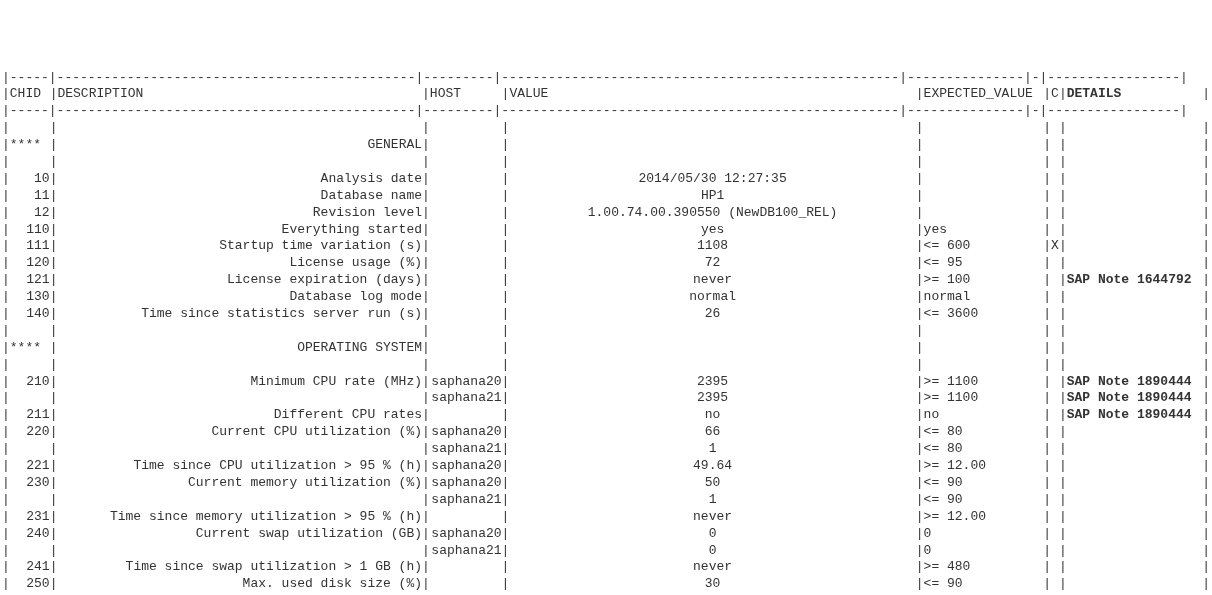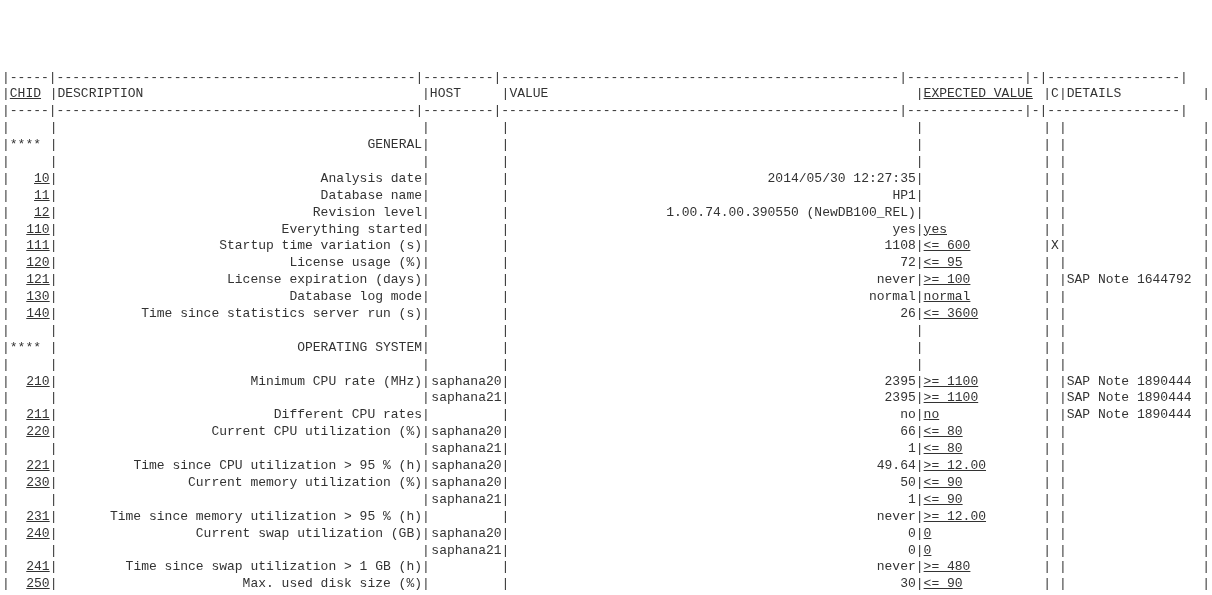--- a/index.html
+++ b/index.html
@@ -11,27 +11,27 @@
       line-height: 1.3;
       padding: 2px;
       background: #fff;
     }
     .row {
       display: flex;
       flex-direction: row;
       align-items: baseline;
     }
     .pipe { color:#333; }
-    .f-chid { display:inline-block; width: 40px; text-align: right; text-decoration: underline; }
+    .f-chid { display:inline-block; width: 40px; text-align: right; }
     .f-desc { display:inline-block; width: 366px; text-align: right; }
     .f-host { display:inline-block; width: 72px; text-align: right; }
-    .f-value{ display:inline-block; width: 408px; text-align: right; }
-    .f-exp  { display:inline-block; width: 120px; text-align: left; text-decoration: underline; }
+    .f-value{ display:inline-block; width: 408px; text-align: center; }
+    .f-exp  { display:inline-block; width: 120px; text-align: left; }
     .f-c    { display:inline-block; width: 8px;  text-align: left; }
-    .f-det  { display:inline-block; width: 136px; text-align: left; }
+    .f-det  { display:inline-block; width: 136px; text-align: left; font-weight: bold; }
     .hdr .f-chid,
     .hdr .f-host,
     .hdr .f-value,
     .hdr .f-exp,
     .hdr .f-c,
     .hdr .f-det,
     .hdr .f-desc { text-align:left; }
     .dash-line { letter-spacing: 0; color:#333; }
     .section-marker { display:inline-block; width:40px; text-align:left; }
   </style>

